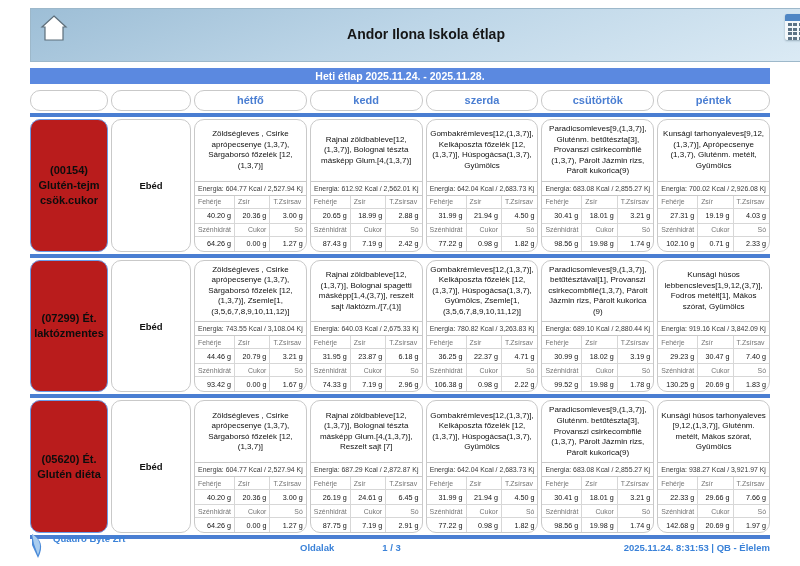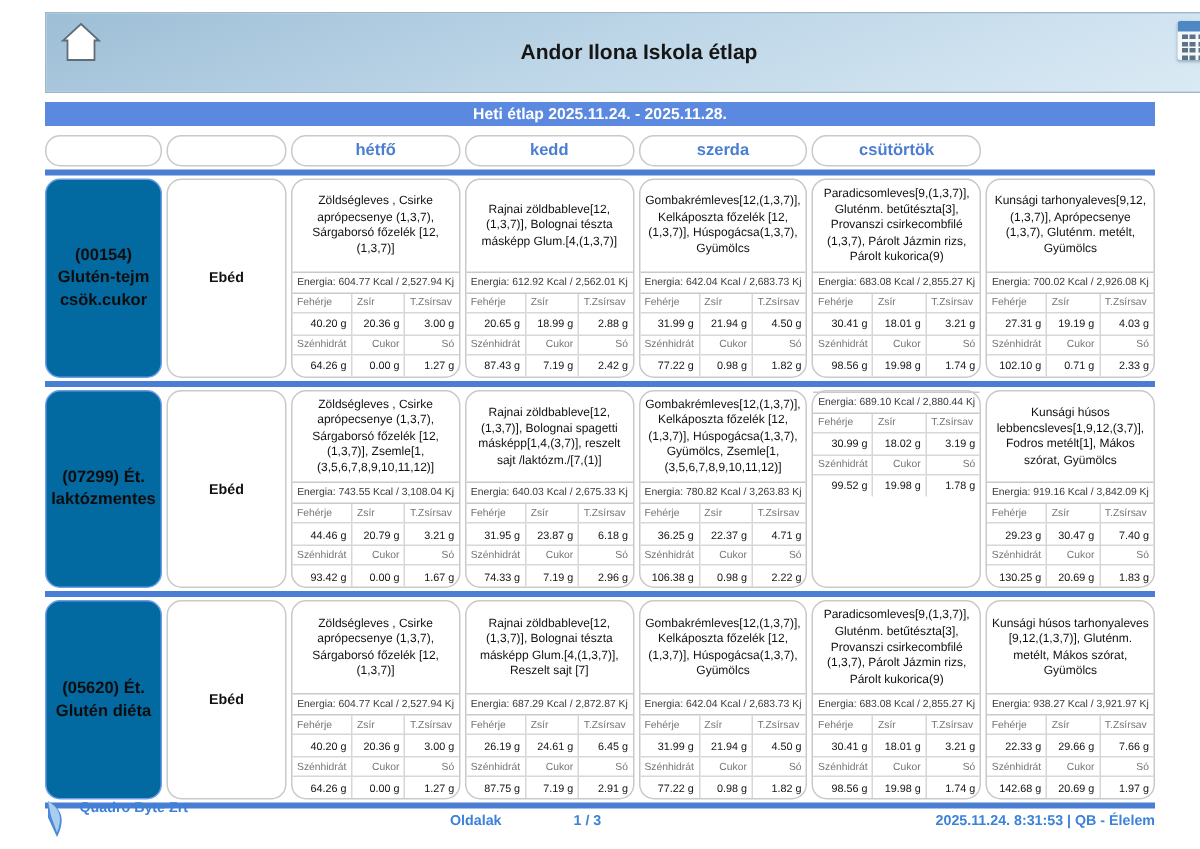--- a/index.html
+++ b/index.html
@@ -26,21 +26,21 @@
     text-align:center;line-height:16px;}
 
   
   .menu-table{position:absolute;left:30px;top:90px;width:740px;}
   .grid-row{display:grid;grid-template-columns:78px 80px repeat(5,1fr);column-gap:3px;}
   .cell{box-sizing:border-box;background:#fff;border-radius:10px;}
   .header-row .cell{border:1px solid #c9c9c9;height:21px;}
   .day-header{color:#4a7ed2;font-weight:bold;font-size:11px;text-align:center;line-height:19px;}
   .row-sep{height:4px;background:#4a7ed2;margin:2px 0;}
   .body-row .cell{border:1px solid #c9c9c9;}
-  .label-cell{background:#0369a1;border:1px solid #6b9ce8 !important;
+  .label-cell{background:#b91c1c;border:1px solid #6b9ce8 !important;
     display:flex;align-items:center;justify-content:center;text-align:center;
     font-weight:bold;font-size:11px;line-height:1.35;color:#0d0d0d;padding:2px;}
   .meal-cell{display:flex;align-items:center;justify-content:center;
     font-weight:bold;font-size:9.5px;}
   .day-cell{display:flex;flex-direction:column;min-height:104px;}
   .menu-text{flex:1;display:flex;align-items:center;justify-content:center;
     text-align:center;font-size:8px;line-height:1.32;padding:4px 2px;color:#101010;}
   .energy-row{border-top:1px solid #c9c9c9;border-bottom:1px solid #c9c9c9;
     font-size:6.9px;color:#3a3a3a;text-align:center;padding:3px 0;white-space:nowrap;overflow:hidden;}
   .nutri{display:grid;grid-template-columns:1fr 1fr 1fr;}
@@ -98,20 +98,21 @@
   <div class="week-bar">Heti étlap 2025.11.24. - 2025.11.28.</div>
 
   <div class="menu-table">
     <div class="grid-row header-row">
       <div class="cell"></div>
       <div class="cell"></div>
       <div class="cell day-header">hétfő</div>
       <div class="cell day-header">kedd</div>
       <div class="cell day-header">szerda</div>
       <div class="cell day-header">csütörtök</div>
+      <div class="cell day-header">péntek</div>
     </div>
     <div id="rows">
         <div class="row-sep"></div>
       <div class="grid-row body-row">
         <div class="cell label-cell">(00154) Glutén-tejm csök.cukor</div>
         <div class="cell meal-cell">Ebéd</div>
 
     <div class="cell day-cell">
       <div class="menu-text">Zöldségleves , Csirke aprópecsenye (1,3,7), Sárgaborsó főzelék [12, (1,3,7)]</div>
       <div class="energy-row"><span>Energia:</span> <span>604.77 Kcal / 2,527.94 Kj</span></div>
@@ -256,20 +257,21 @@
               <div class="nv">4.71 g</div>
         <div class="nl">Szénhidrát</div>
               <div class="nl r">Cukor</div>
               <div class="nl r">Só</div>
         <div class="nv">106.38 g</div>
               <div class="nv">0.98 g</div>
               <div class="nv">2.22 g</div>
       </div>
     </div>
     <div class="cell day-cell">
+      <div class="menu-text">Paradicsomleves[9,(1,3,7)], betűtésztával[1], Provanszi csirkecombfilé(1,3,7), Párolt Jázmin rizs, Párolt kukorica (9)</div>
       <div class="energy-row"><span>Energia:</span> <span>689.10 Kcal / 2,880.44 Kj</span></div>
       <div class="nutri">
         <div class="nl">Fehérje</div>
               <div class="nl">Zsír</div>
               <div class="nl">T.Zsírsav</div>
         <div class="nv">30.99 g</div>
               <div class="nv">18.02 g</div>
               <div class="nv">3.19 g</div>
         <div class="nl">Szénhidrát</div>
               <div class="nl r">Cukor</div>

